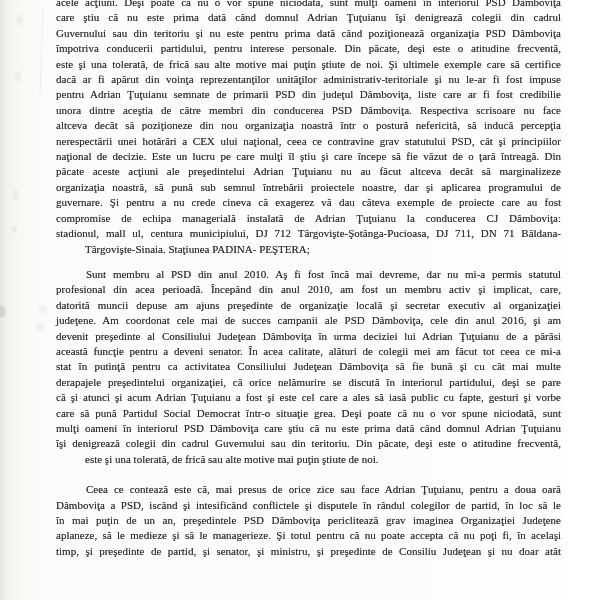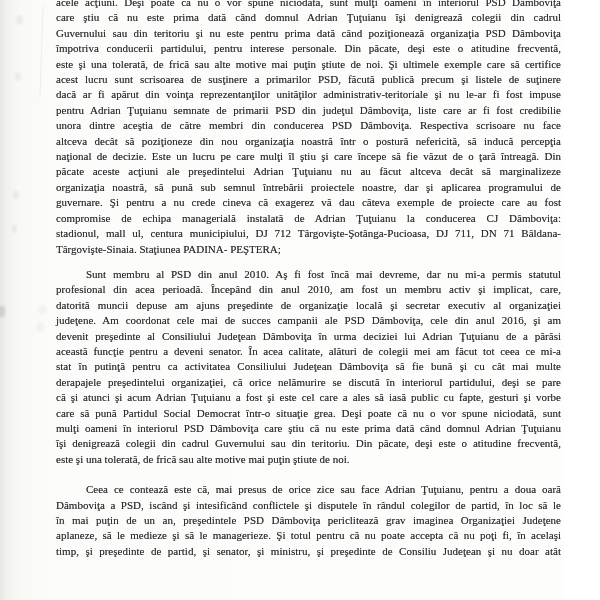--- a/index.html
+++ b/index.html
@@ -36,21 +36,21 @@
   .para.p3 { margin-top: 15px; }
   .line {
     font-size: 11px;
     line-height: 15.4px;
     text-align: justify;
     text-align-last: justify;
     text-shadow: 0 0 0.45px rgba(43,43,48,0.55);
     white-space: normal;
   }
   .line.first-indent { text-indent: 30px; }
-  .line.last-left { text-align-last: left; }
+  .line.last-left { text-align-last: left; margin-left: 29px; }
   
   .scan-streak {
     position: absolute;
     left: 41px; top: 6px;
     width: 1px; height: 92px;
     background: rgba(70,70,70,0.07);
     transform: rotate(2deg);
   }
   .smudge {
     position: absolute;
@@ -78,25 +78,25 @@
   <div class="smudge s5"></div>
   <div class="smudge s6"></div>
   <div class="smudge s7"></div>
   <div class="text-block" style="color: rgb(43, 43, 48);">
       <div class="para p1">
         <div class="line">acele acţiuni. Deşi poate că nu o vor spune niciodată, sunt mulţi oameni în interiorul PSD Dâmboviţa</div>
         <div class="line">care ştiu că nu este prima dată când domnul Adrian Ţuţuianu îşi denigrează colegii din cadrul</div>
         <div class="line">Guvernului sau din teritoriu şi nu este pentru prima dată când poziţionează organizaţia PSD Dâmboviţa</div>
         <div class="line">împotriva conducerii partidului, pentru interese personale. Din păcate, deşi este o atitudine frecventă,</div>
         <div class="line">este şi una tolerată, de frică sau alte motive mai puţin ştiute de noi. Şi ultimele exemple care să certifice</div>
-        <div class="line">acest lucru sunt scrisoarea de susţinere a primarilor PSD, făcută publică precum şi listele de suţinere</div>
         <div class="line">dacă ar fi apărut din voinţa reprezentanţilor unităţilor administrativ-teritoriale şi nu le-ar fi fost impuse</div>
         <div class="line">pentru Adrian Ţuţuianu semnate de primarii PSD din judeţul Dâmboviţa, liste care ar fi fost credibilie</div>
         <div class="line">unora dintre aceştia de către membri din conducerea PSD Dâmboviţa. Respectiva scrisoare nu face</div>
         <div class="line">altceva decât să poziţioneze din nou organizaţia noastră într o postură nefericită, să inducă percepţia</div>
+        <div class="line">nerespectării unei hotărări a CEX ului naţional, ceea ce contravine grav statutului PSD, cât şi principiilor</div>
         <div class="line">naţional de decizie. Este un lucru pe care mulţi îl ştiu şi care începe să fie văzut de o ţară întreagă. Din</div>
         <div class="line">păcate aceste acţiuni ale preşedintelui Adrian Ţuţuianu nu au făcut altceva decât să marginalizeze</div>
         <div class="line">organizaţia noastră, să pună sub semnul întrebării proiectele noastre, dar şi aplicarea programului de</div>
         <div class="line">guvernare. Şi pentru a nu crede cineva că exagerez vă dau căteva exemple de proiecte care au fost</div>
         <div class="line">compromise de echipa managerială instalată de Adrian Ţuţuianu la conducerea CJ Dâmboviţa:</div>
         <div class="line">stadionul, mall ul, centura municipiului, DJ 712 Târgovişte-Şotânga-Pucioasa, DJ 711, DN 71 Bâldana-</div>
         <div class="line last-left">Târgovişte-Sinaia. Staţiunea PADINA- PEŞTERA;</div>
       </div>
       <div class="para p2">
         <div class="line first-indent">Sunt membru al PSD din anul 2010. Aş fi fost încă mai devreme, dar nu mi-a permis statutul</div>

